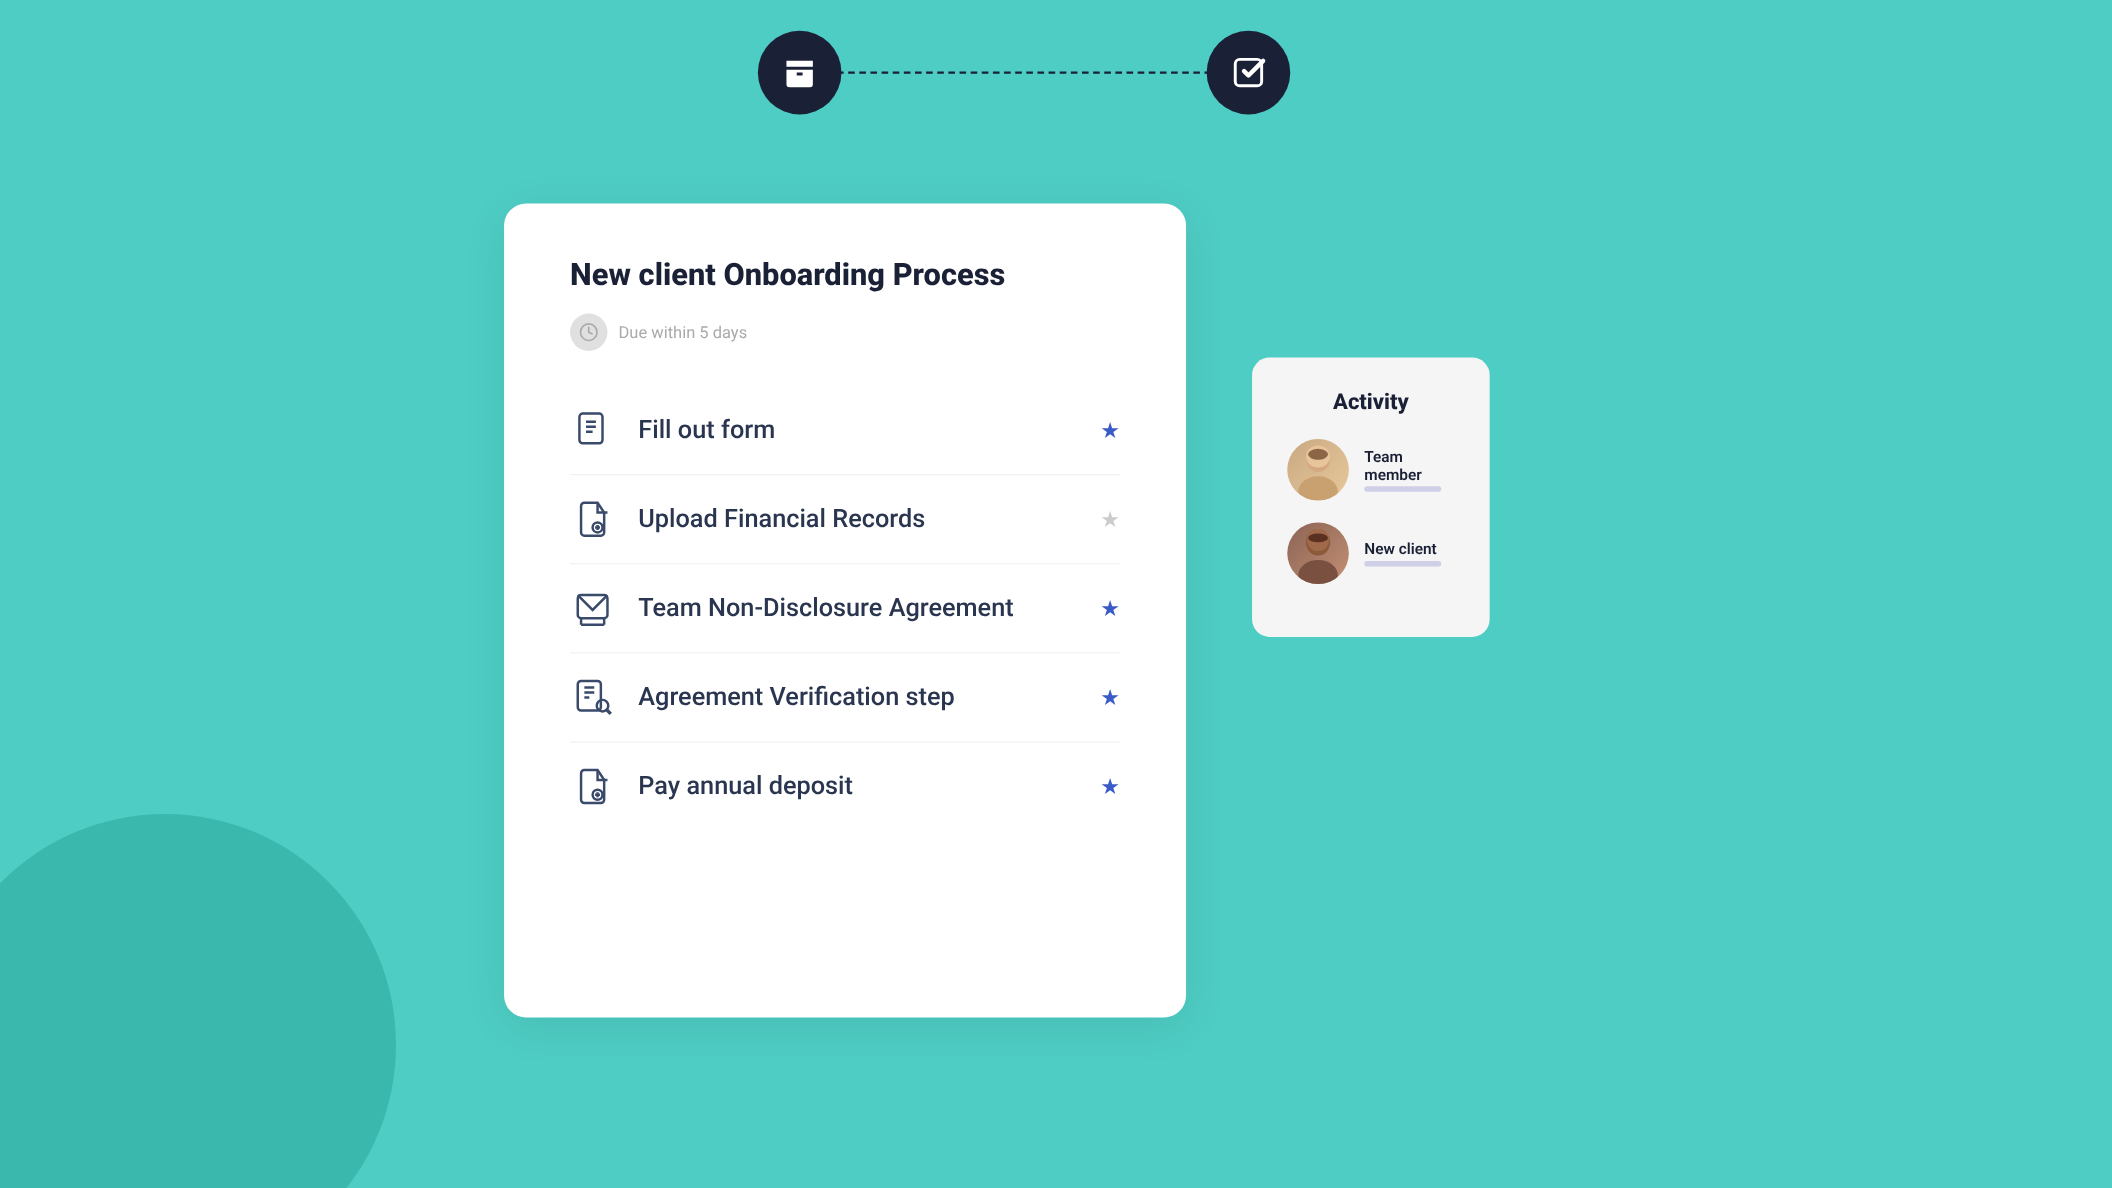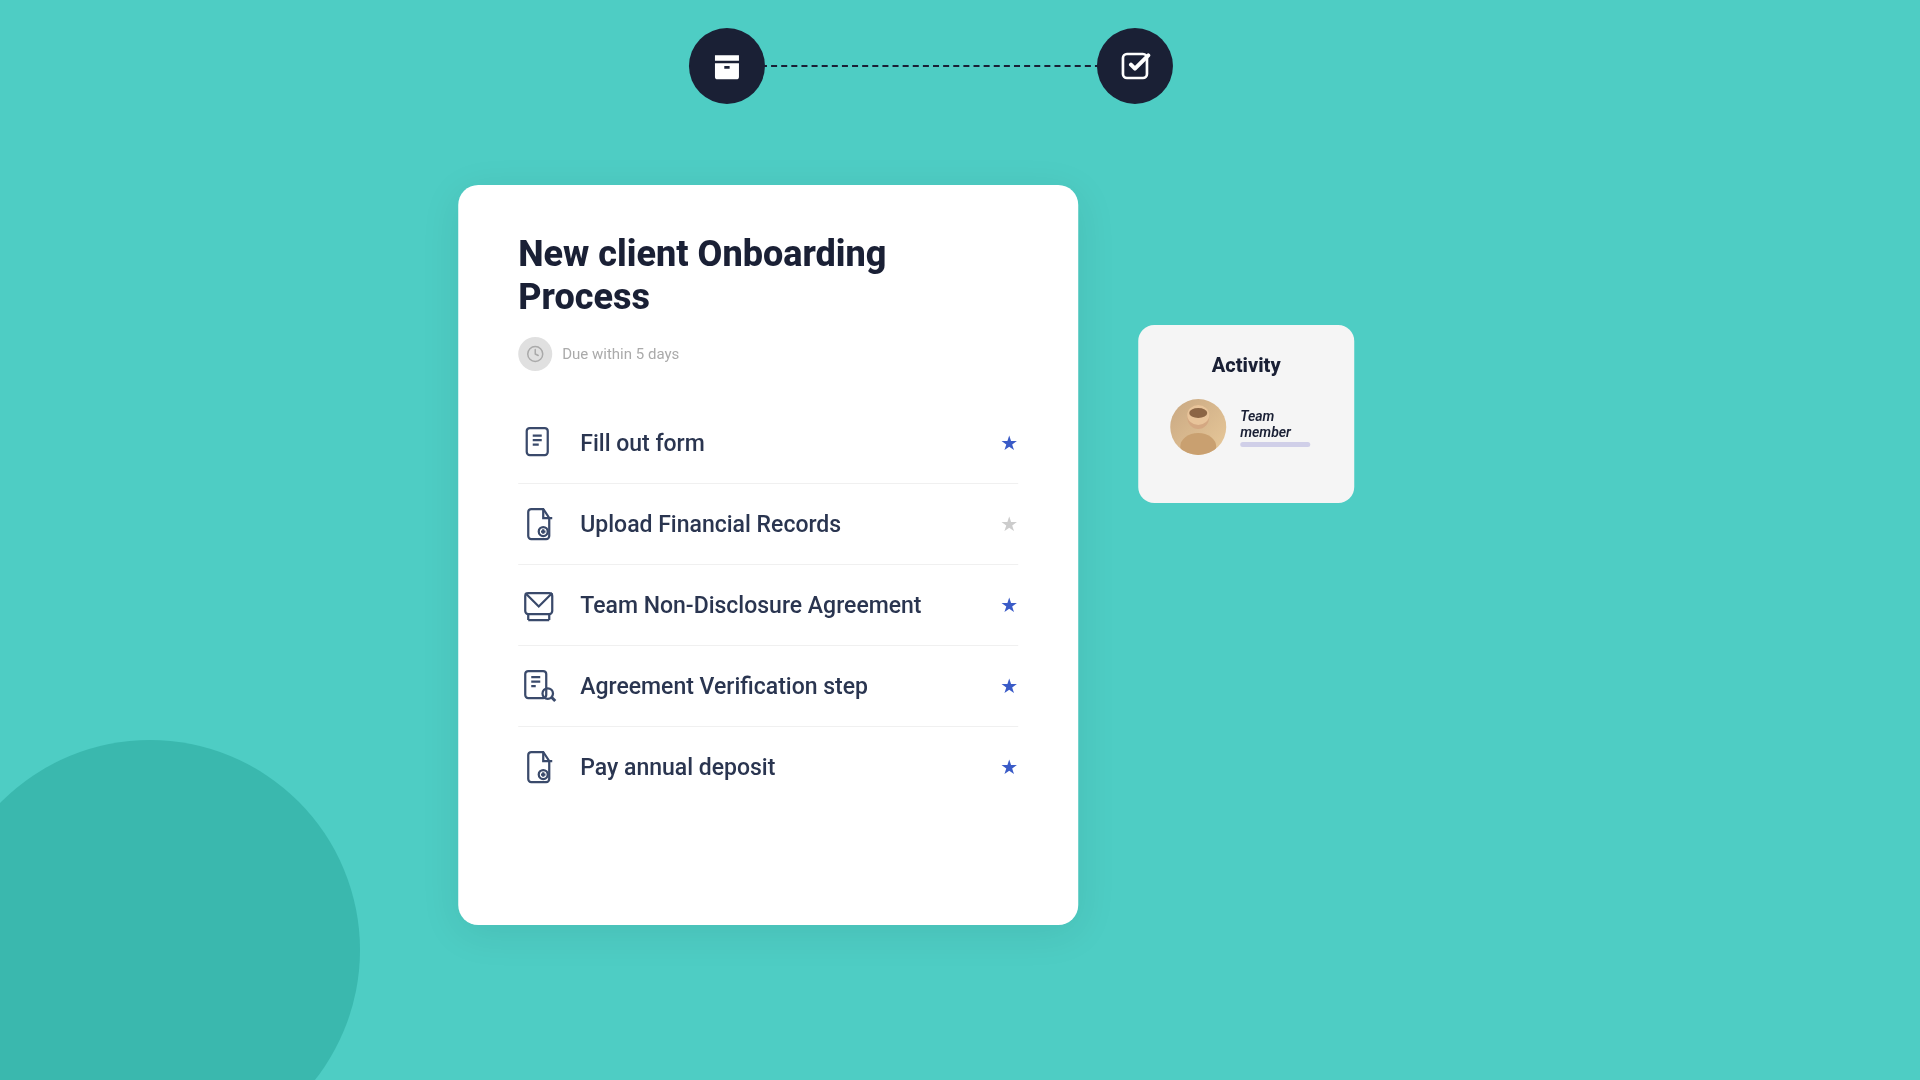--- a/index.html
+++ b/index.html
@@ -81,21 +81,21 @@
       border-radius: 20px;
       padding: 48px 60px 48px 60px;
       width: 620px;
       min-height: 740px;
       position: relative;
       box-shadow: 0 8px 40px rgba(0,0,0,0.08);
       margin-top: 30px;
     }
 
     .card-title {
-      font-size: 36px;
+      font-size: 28px;
       font-weight: 800;
       color: #1a2035;
       margin-bottom: 18px;
       line-height: 1.2;
     }
 
     .due-date {
       display: flex;
       align-items: center;
       gap: 10px;
@@ -238,21 +238,20 @@
       border-radius: 50%;
       overflow: hidden;
       flex-shrink: 0;
       background: #ccc;
     }
 
     .activity-member-info {
       display: flex;
       flex-direction: column;
       gap: 2px;
-      font-style: italic;
     }
 
     .activity-member-name {
       font-size: 14px;
       font-weight: 600;
       color: #1a2035;
     }
 
     .activity-progress-bar {
       width: 70px;
@@ -402,15 +401,29 @@
           <ellipse cx="20" cy="16" rx="11" ry="10" fill="#e8c49a"></ellipse>
           <ellipse cx="20" cy="14" rx="9" ry="5" fill="#8B6545"></ellipse>
         </svg>
       </div>
       <div class="activity-member-info">
         <span class="activity-member-name">Team member</span>
         <div class="activity-progress-bar"></div>
       </div>
     </div>
 
+    <div class="activity-member">
+      <div class="activity-avatar avatar-2">
+        <svg width="40" height="56" viewBox="0 0 40 56" xmlns="http://www.w3.org/2000/svg">
+          <ellipse cx="20" cy="48" rx="18" ry="14" fill="#7a5040"></ellipse>
+          <ellipse cx="20" cy="18" rx="11" ry="12" fill="#8B5a3a"></ellipse>
+          <ellipse cx="20" cy="16" rx="10" ry="10" fill="#A0694a"></ellipse>
+          <ellipse cx="20" cy="14" rx="9" ry="4" fill="#5a3020"></ellipse>
+        </svg>
+      </div>
+      <div class="activity-member-info">
+        <span class="activity-member-name">New client</span>
+        <div class="activity-progress-bar"></div>
+      </div>
+    </div>
   </div>
 
 </div>
 
 </body></html>

